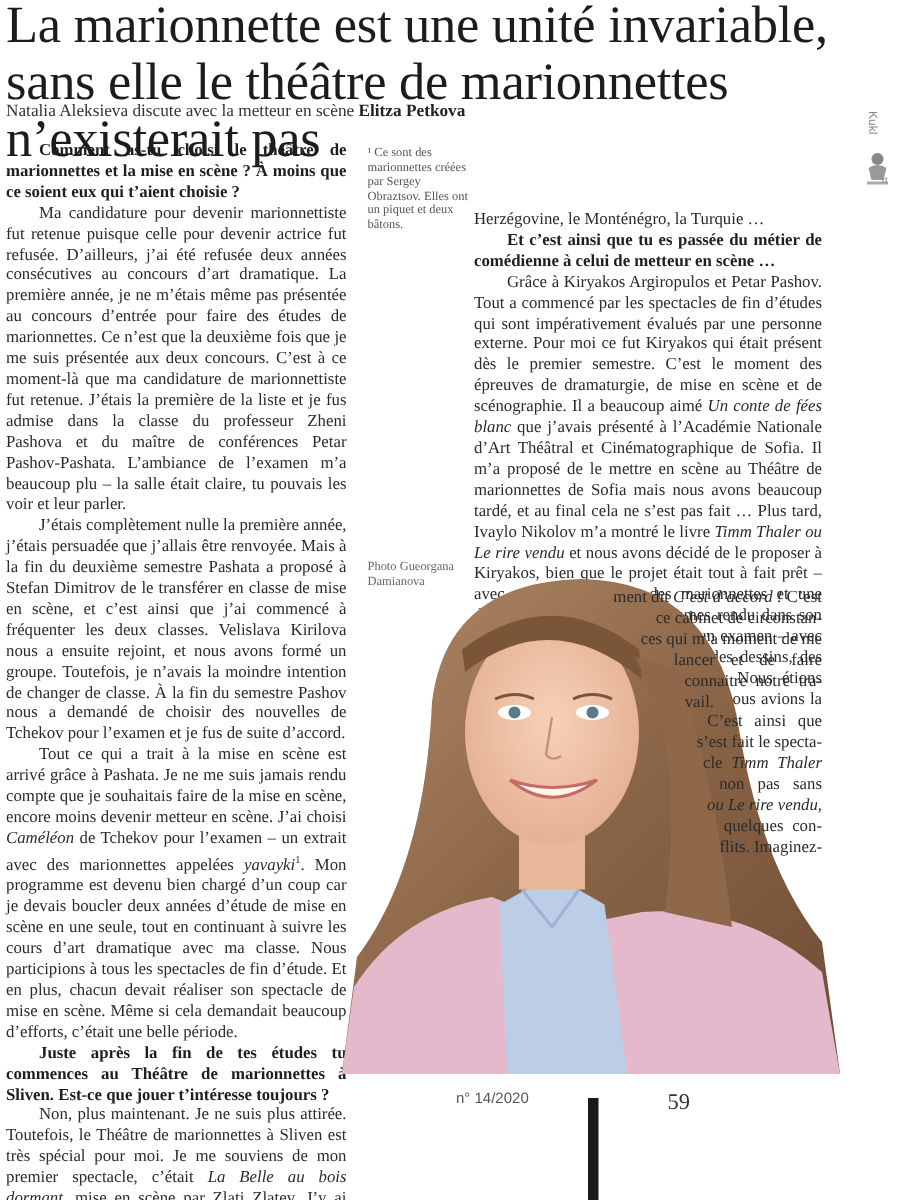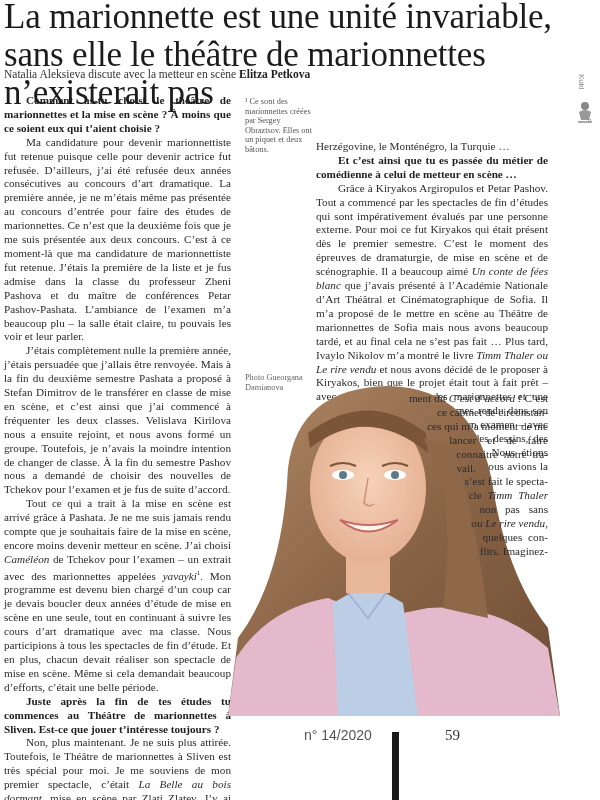--- a/index.html
+++ b/index.html
@@ -11,21 +11,21 @@
   .col{position:absolute;font-size:11.2px;line-height:13.9px;text-align:justify;color:#2b2b2b;}
   .col p{margin:0;text-indent:22px;}
   .col p.q{font-weight:bold;color:#1e1e1e;}
   .col p.noindent{text-indent:0;margin-top:48px;}
   .col1{left:4px;top:94px;width:227px;}
   .col2{left:316px;top:92px;width:232px;}
   .note{position:absolute;left:245px;top:97px;width:70px;font-size:8.3px;line-height:9.6px;color:#555;}
   .credit{position:absolute;left:245px;top:325px;width:70px;font-size:8.3px;line-height:9.6px;color:#666;margin-top:48px;}
   .photo{position:absolute;left:228px;top:378px;width:332px;height:338px;overflow:hidden;}
   .wrap-right{position:absolute;font-size:11.2px;line-height:13.9px;color:#2b2b2b;text-align:right;}
-  .folio{position:absolute;left:304px;top:727px;font-family:"Liberation Sans","DejaVu Sans",sans-serif;font-size:14px;color:#555;}
+  .folio{position:absolute;left:304px;top:727px;font-family:"Liberation Sans","DejaVu Sans",sans-serif;font-size:10px;color:#555;}
   .pagebar{position:absolute;left:392px;top:732px;width:7px;height:68px;background:#1a1a1a;}
   .pagenum{position:absolute;left:401px;top:727px;font-size:15px;color:#333;margin-left:44px;}
   i{font-style:italic;}
 </style>
 </head>
 <body>
 
 <h1 class="title">La marionnette est une unité invariable, sans elle le théâtre de marionnettes n’existerait pas</h1>
 
 <div class="byline">
@@ -93,20 +93,21 @@
   </svg>
 </div>
 
 <div class="wrap-right" style="left:300px;top:392px;width:248px;text-align:right;">
   <div><span>ment dit </span><i>C’est d’accord !</i><span> C’est</span></div>
   <div><span>ce cabinet de circonstan-</span></div>
   <div><span>ces qui m’a moment de me</span></div>
   <div style="word-spacing:8px;"><span>lancer et de faire</span></div>
   <div style="word-spacing:3px;"><span>connaitre notre tra-</span></div>
   <div style="padding-right:72px;"><span>vail.</span></div>
+  <div style="word-spacing:5px;"><span>C’est ainsi que</span></div>
   <div><span>s’est fait le specta-</span></div>
   <div style="word-spacing:3px;"><span>cle </span><i>Timm Thaler</i></div>
   <div style="word-spacing:6px;"><span>non pas sans</span></div>
   <div><i>ou Le rire vendu</i><span>,</span></div>
   <div style="word-spacing:3px;"><span>quelques con-</span></div>
   <div><span>flits. Imaginez-</span></div>
 </div>
 
 <div class="folio">n° 14/2020</div>
 <div class="pagebar"></div>

